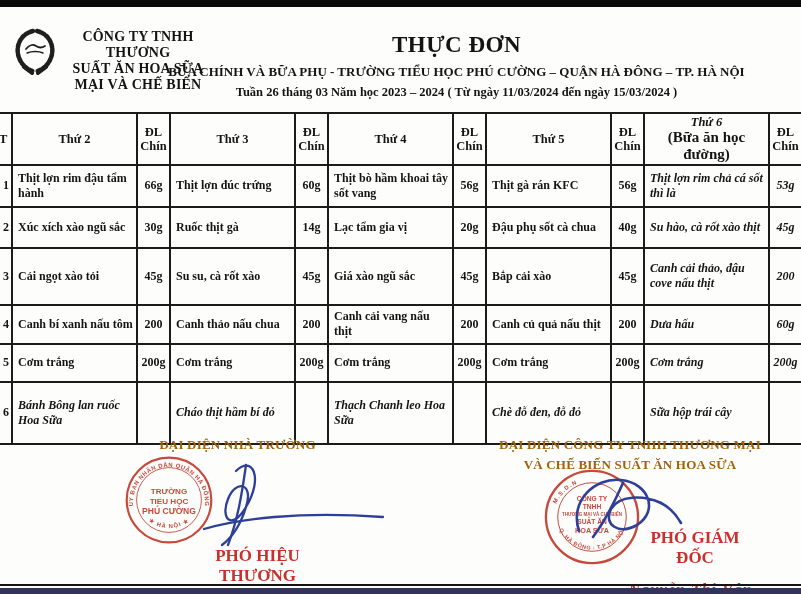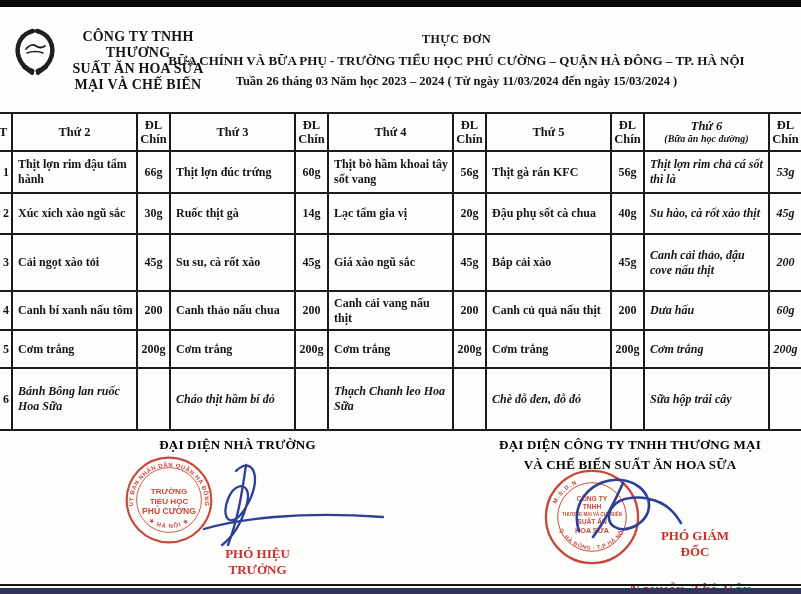--- a/index.html
+++ b/index.html
@@ -14,56 +14,56 @@
   .bottom-bar { position:absolute; left:0; top:588px; width:801px; height:6px; background:#32325a; }
 
   
   .logo { position:absolute; left:8px; top:25px; width:54px; height:50px; }
   .company-block {
     position:absolute; left:64px; top:29px; width:148px;
     text-align:center; font-weight:bold; font-size:14px; line-height:16px;
     letter-spacing:.2px;
   }
   .title-wrap { position:absolute; left:118px; right:6px; top:32px; text-align:center; }
-  .doc-title { font-size:12px; font-weight:bold; letter-spacing:.5px; }
+  .doc-title { font-size:23px; font-weight:bold; letter-spacing:.5px; }
   .doc-subtitle { margin-top:6px; font-size:13px; font-weight:bold; }
   .doc-week { margin-top:5px; font-size:12.5px; font-weight:bold; }
 
   
   .table-wrap { position:absolute; left:0; top:112px; width:801px; overflow:hidden; }
   table { border-collapse:collapse; table-layout:fixed; width:816px; margin-left:-15px;
           font-family:"Liberation Serif", serif; }
   th, td { border:2px solid #1b1b1b; overflow:hidden; }
   thead tr { height:38px; }
   thead th { font-size:12.5px; font-weight:bold; text-align:center; line-height:1.12; padding:1px; }
-  thead th .note { font-style:italic; font-size:10px; }
+  thead th .note { font-size:15px; }
   tbody tr:nth-child(1){ height:42px; }
   tbody tr:nth-child(2){ height:41px; }
   tbody tr:nth-child(3){ height:57px; }
   tbody tr:nth-child(4){ height:39px; }
   tbody tr:nth-child(5){ height:38px; }
   tbody tr:nth-child(6){ height:62px; }
   td.idx { font-weight:bold; font-size:12px; text-align:right; padding-right:2px; vertical-align:middle; }
   td.dish { font-weight:bold; font-size:12px; text-align:left; vertical-align:middle;
             padding:2px 3px 2px 5px; line-height:1.25; }
   td.dl   { font-weight:bold; font-size:12px; text-align:center; vertical-align:middle; }
   .fri { font-style:italic; }
   tbody tr:nth-child(6) td.dish { font-style:italic; }
 
   
-  .sig-heading { position:absolute; font-weight:bold; font-size:13px; letter-spacing:.2px; color:#000000; }
+  .sig-heading { position:absolute; font-weight:bold; font-size:13px; letter-spacing:.2px; color:#a16207; }
   .heading-school { left:150px; top:437px; width:175px; text-align:center; }
   .heading-company { left:490px; top:435px; width:280px; text-align:center; line-height:20px; }
   .stamp { position:absolute; opacity:.92; }
   .stamp-school { left:124px; top:455px; width:90px; height:90px; }
   .stamp-company { left:543px; top:468px; width:98px; height:98px; }
   .sig-stroke { position:absolute; }
   .sig-school-stroke { left:178px; top:457px; width:215px; height:92px; }
   .sig-company-stroke { left:563px; top:471px; width:125px; height:78px; }
-  .sig-role { position:absolute; font-weight:bold; font-size:13px; color:#c9302c; }
+  .sig-role { position:absolute; font-weight:bold; font-size:17px; color:#c9302c; }
   .role-school { left:200px; top:546px; width:115px; text-align:center; }
   .role-company { left:645px; top:528px; width:100px; text-align:center; }
   .sig-name { position:absolute; font-style:italic; font-weight:bold; color:#c9302c;
               font-size:16px; letter-spacing:1px;margin-top:36px; }
   .name-school { left:196px; top:560px; width:125px; text-align:center; }
   .name-company { left:618px; top:545px; width:145px; text-align:center; }
 </style>
 </head>
 <body>
 
@@ -251,21 +251,21 @@
 </svg>
 
 <svg class="sig-stroke sig-school-stroke" viewBox="0 0 215 92">
   <g fill="none" stroke="#2d3f96" stroke-width="2.3" stroke-linecap="round">
     <path d="M58,14 C74,-2 86,20 68,50 C54,74 42,62 50,42 C58,22 76,26 68,50 C62,70 52,82 44,88"></path>
     <path d="M68,8 C64,36 60,62 50,88"></path>
     <path d="M26,72 C60,62 120,54 205,60"></path>
   </g>
 </svg>
 
-<div class="sig-role role-school">PHÓ HIỆU TRƯỞNG</div>
+<div class="sig-role role-school">PHÓ HIỆU THƯƠNG</div>
 <div class="sig-name name-school">Nguyễn Thị Liên</div>
 
 <div class="sig-heading heading-company">
   <div>ĐẠI DIỆN CÔNG TY TNHH THƯƠNG MẠI</div>
   <div>VÀ CHẾ BIẾN SUẤT ĂN HOA SỮA</div>
 </div>
 
 <svg class="stamp stamp-company" viewBox="0 0 100 100">
   <defs>
     <path id="arcTopC" d="M11,62 A40,40 0 1 1 89,62"></path>

